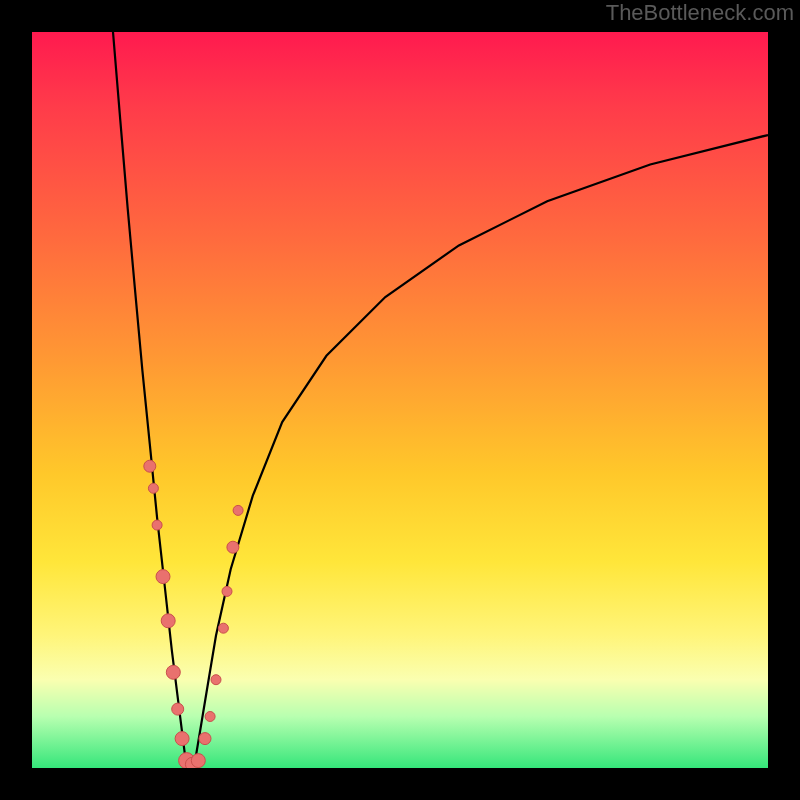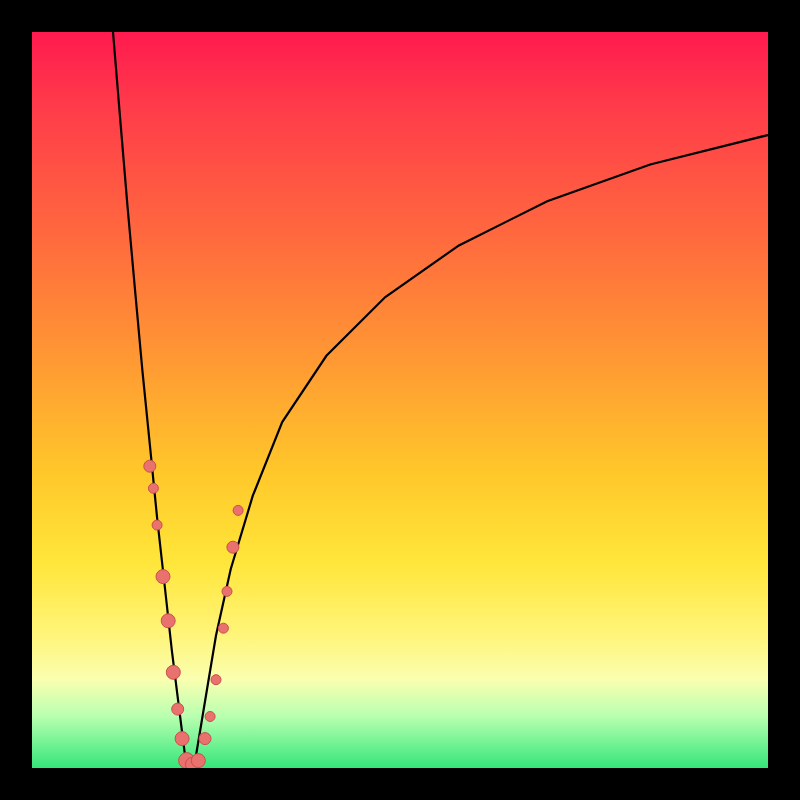--- a/index.html
+++ b/index.html
@@ -60,20 +60,21 @@
   .dot {
     fill: #e9716e;
     stroke: #c94f4c;
     stroke-width: 1;
   }
 </style>
 </head>
 <body>
 
 <div class="frame">
+  <div class="watermark">TheBottleneck.com</div>
   <div class="plot">
     <svg class="curve" viewBox="0 0 736 736" preserveAspectRatio="none">
       <path fill="none" stroke="#000" stroke-width="2.2" id="path-left" d="M81.0 0.0 L88.3 88.3 L95.7 176.6 L103.0 257.6 L110.4 338.6 L117.8 412.2 L125.1 485.8 L132.5 552.0 L139.8 618.2 L147.2 677.1 L150.9 706.6 L154.6 736.0"></path>
       <path fill="none" stroke="#000" stroke-width="2.2" id="path-right" d="M161.9 736.0 L169.3 691.8 L176.6 647.7 L184.0 603.5 L198.7 537.3 L220.8 463.7 L250.2 390.1 L294.4 323.8 L353.3 265.0 L426.9 213.4 L515.2 169.3 L618.2 132.5 L736.0 103.0"></path>
       <g id="dots">
           <circle cx="117.8" cy="434.2" r="6" class="dot"></circle>
           <circle cx="121.4" cy="456.3" r="5" class="dot"></circle>
           <circle cx="125.1" cy="493.1" r="5" class="dot"></circle>
           <circle cx="131.0" cy="544.6" r="7" class="dot"></circle>
           <circle cx="136.2" cy="588.8" r="7" class="dot"></circle>

